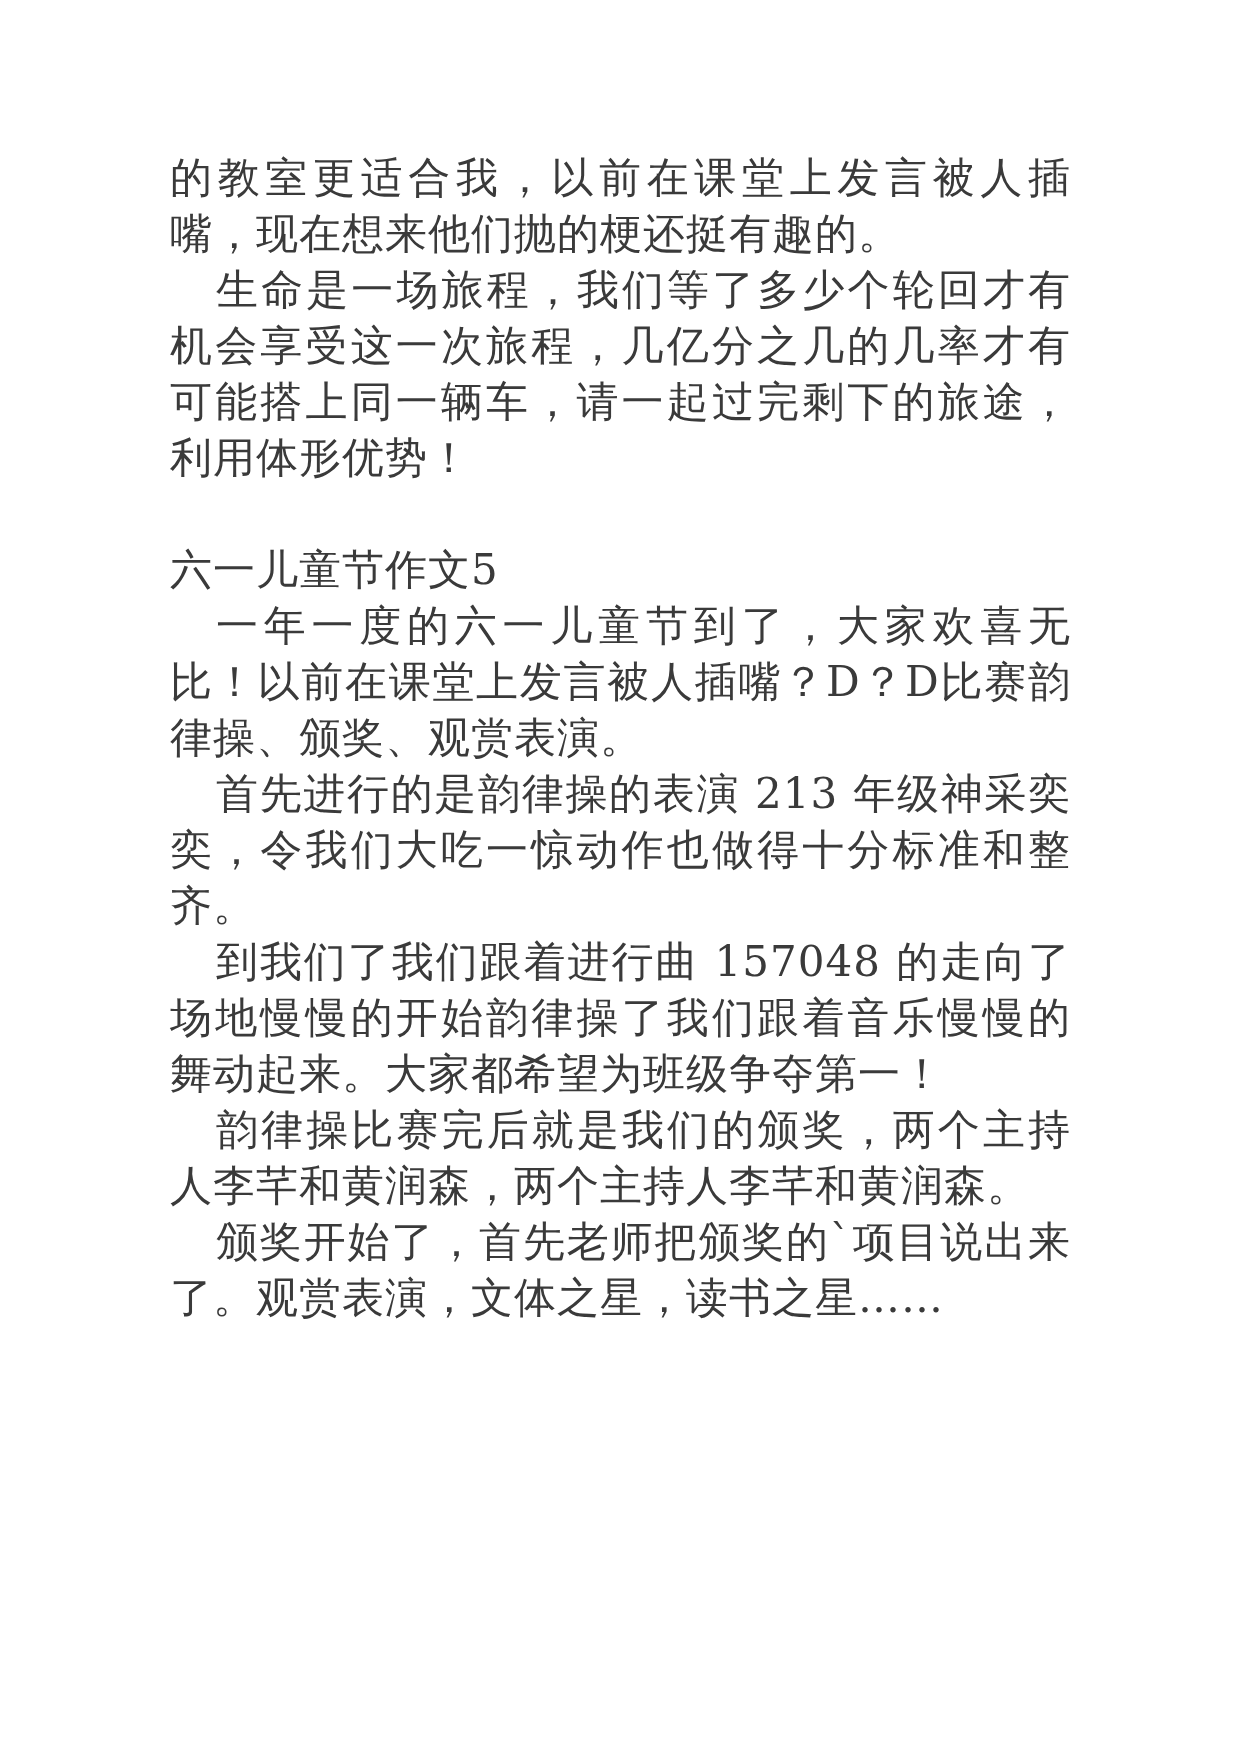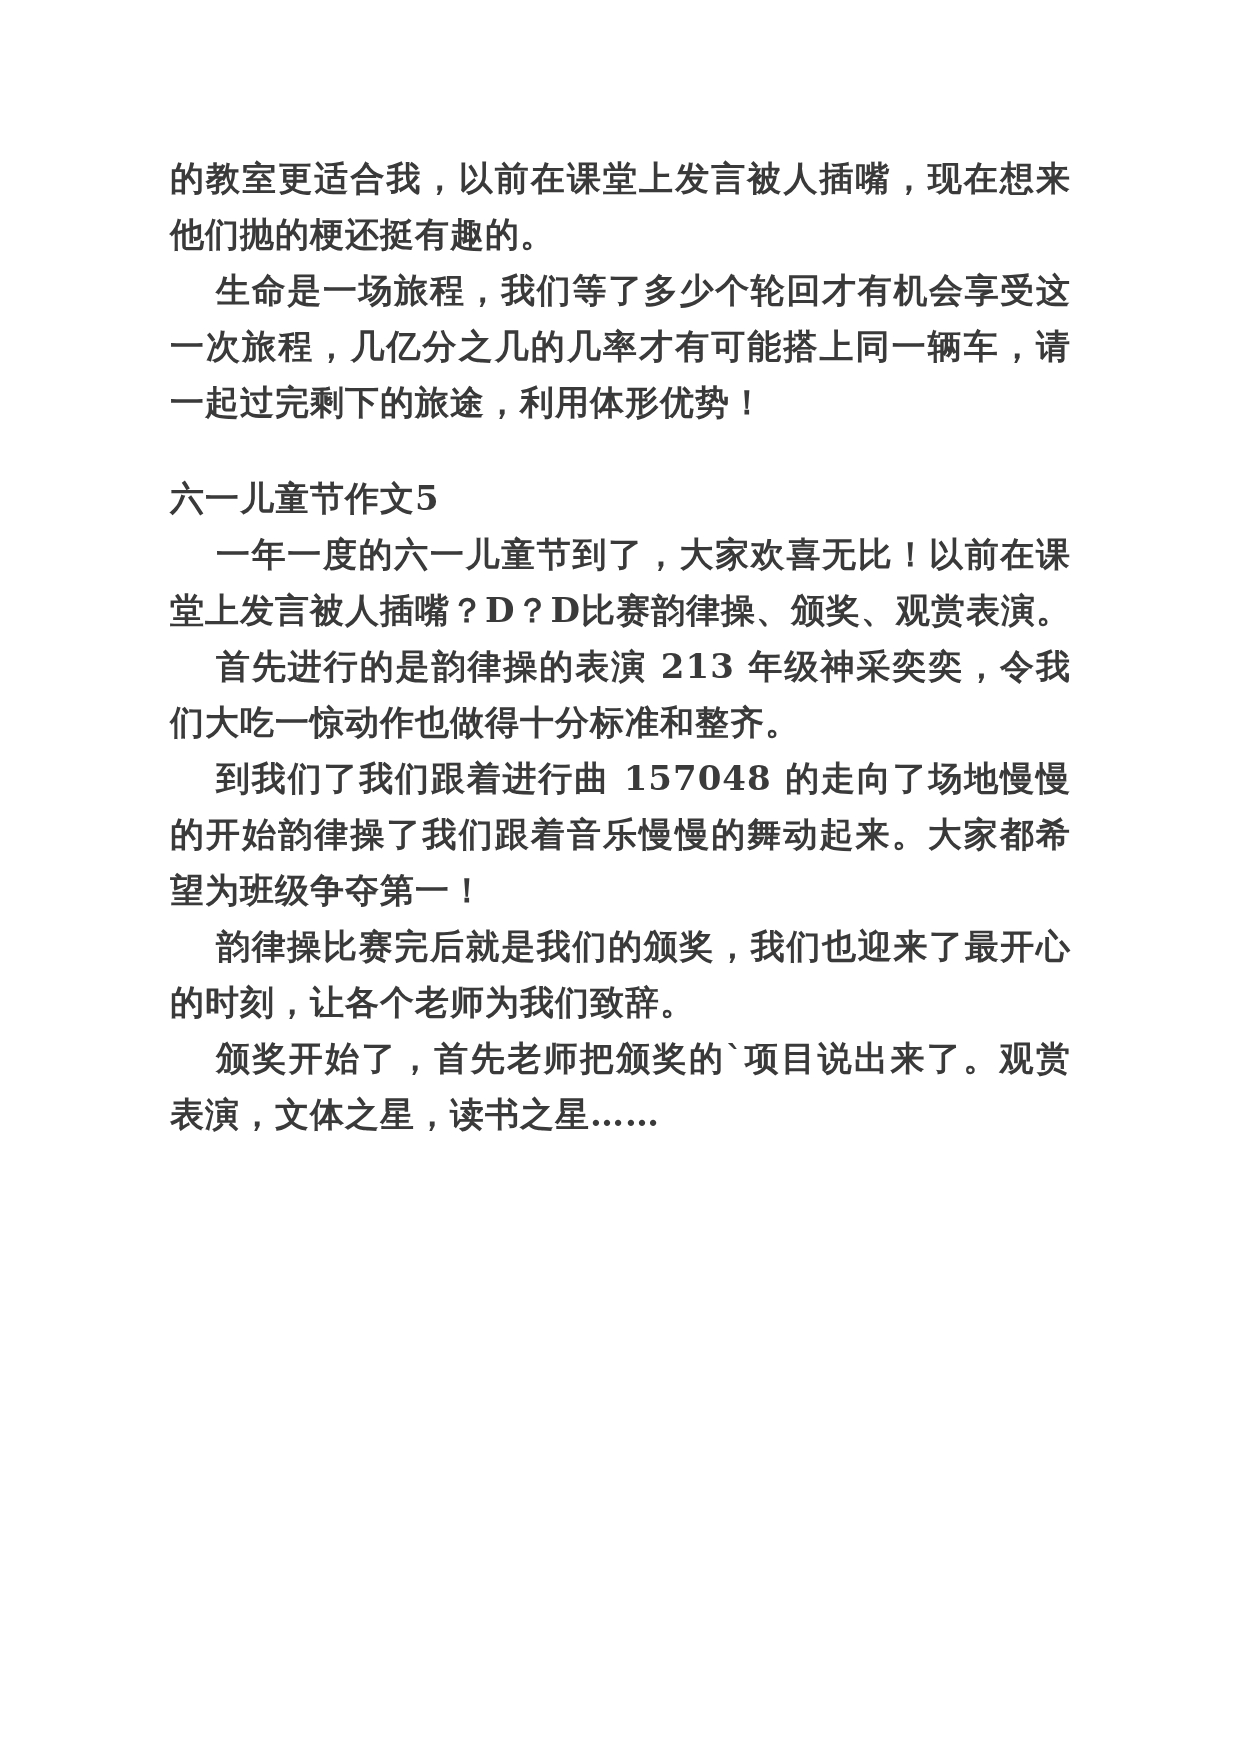--- a/index.html
+++ b/index.html
@@ -14,38 +14,37 @@
     margin: 0 auto;
     background: #ffffff;
     overflow: hidden;
     font-family: "DejaVu Serif", "Liberation Serif", serif;
   }
   .doc-body {
     position: absolute;
     left: 170px;
     top: 150px;
     width: 901px;
-    font-size: 34px;
+    font-size: 42px;
     line-height: 56px;
     color: #3a3a3a;
     letter-spacing: 1px;
     text-align: justify;
     text-justify: inter-ideograph;
     word-break: break-all;
-    font-weight: bold;
   }
   .doc-body p {
     margin: 0;
     padding: 0;
   }
   p.indent {
     text-indent: 46px;
   }
   p.heading {
-    margin-top: 40px;
+    margin-top: 56px;
     text-indent: 0;
   }
 </style>
 </head>
 <body>
 
 <div class="page">
   <div class="doc-body">
 
     <p>的教室更适合我，以前在课堂上发言被人插嘴，现在想来他们抛的梗还挺有趣的。</p>
@@ -54,18 +53,18 @@
     <p class="indent">生命是一场旅程，我们等了多少个轮回才有机会享受这一次旅程，几亿分之几的几率才有可能搭上同一辆车，请一起过完剩下的旅途，利用体形优势！</p>
 
     <p class="heading">六一儿童节作文5</p>
 
     <p class="indent">一年一度的六一儿童节到了，大家欢喜无比！以前在课堂上发言被人插嘴？D？D比赛韵律操、颁奖、观赏表演。</p>
 
     <p class="indent">首先进行的是韵律操的表演 213 年级神采奕奕，令我们大吃一惊动作也做得十分标准和整齐。</p>
 
     <p class="indent">到我们了我们跟着进行曲 157048 的走向了场地慢慢的开始韵律操了我们跟着音乐慢慢的舞动起来。大家都希望为班级争夺第一！</p>
 
-    <p class="indent">韵律操比赛完后就是我们的颁奖，我们也迎来了最开心的时刻，让各个老师为我们致辞。</p>
+    <p class="indent">韵律操比赛完后就是我们的颁奖，两个主持人李芊和黄润森，两个主持人李芊和黄润森。</p>
 
     <p class="indent">颁奖开始了，首先老师把颁奖的`项目说出来了。观赏表演，文体之星，读书之星……</p>
 
   </div>
 </div>
 
 </body></html>

